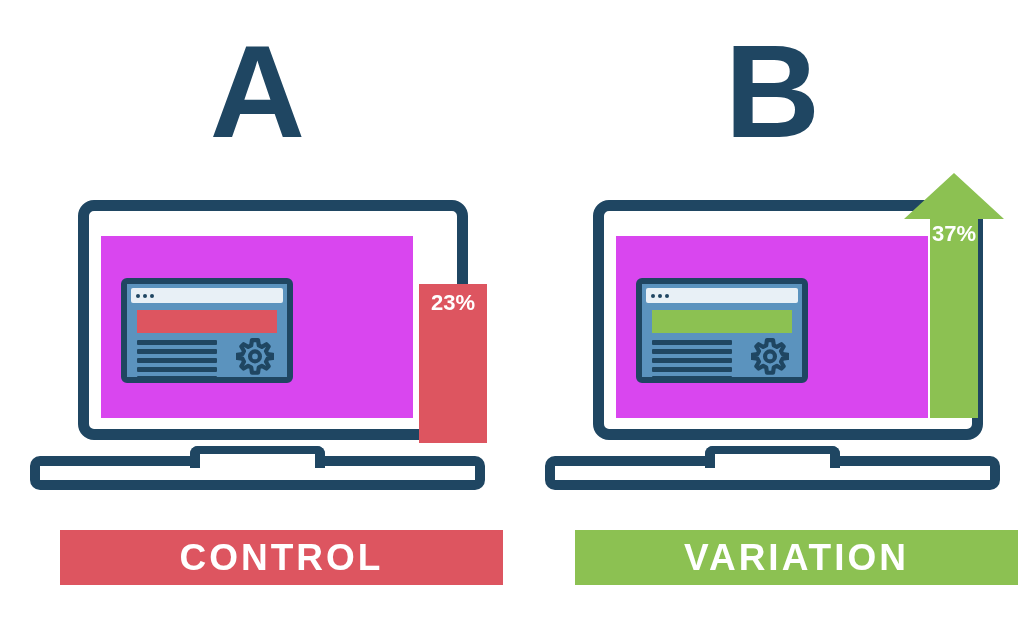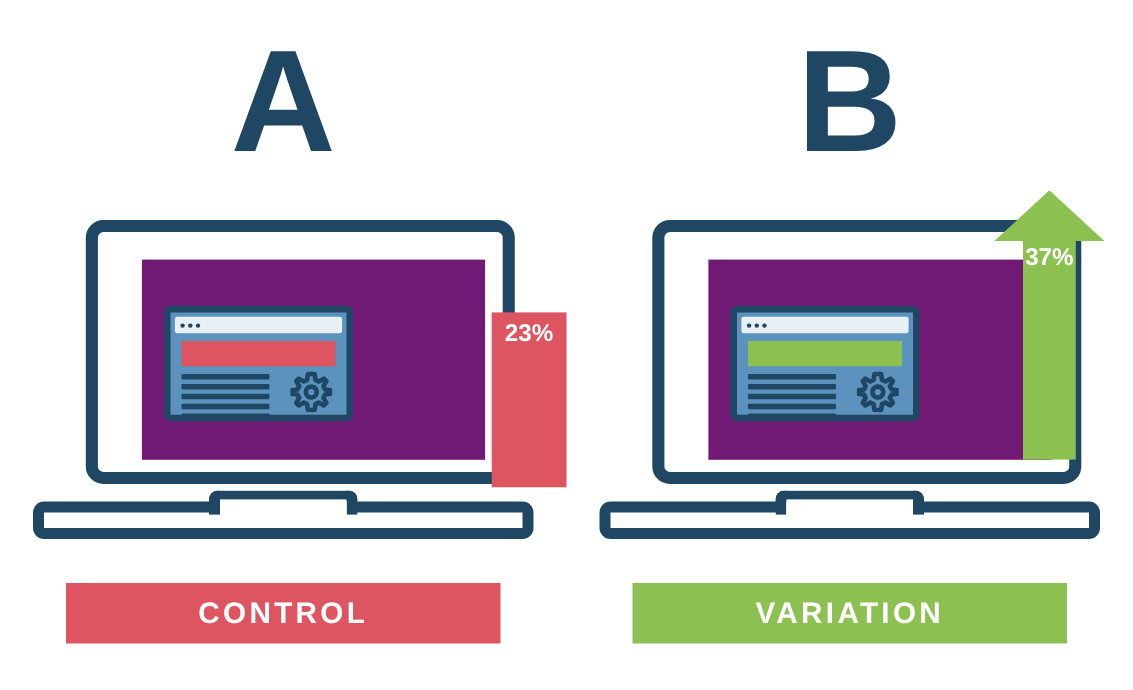--- a/index.html
+++ b/index.html
@@ -63,25 +63,25 @@
     width: 390px;
     height: 240px;
     box-sizing: border-box;
     border: 11px solid #1F4662;
     border-radius: 16px;
     background: #ffffff;
   }
 
   .screen {
     position: absolute;
-    left: 40px;
+    left: 12px;
     top: 25px;
     width: 312px;
     height: 182px;
-    background: #701a75;
+    background: #d946ef;
   }
 
   
   .base {
     position: absolute;
     left: 0px;
     top: 246px;
     width: 455px;
     height: 44px;
   }
@@ -219,27 +219,27 @@
     width: 100px;
     text-align: center;
     z-index: 7;
   }
 
   
   .badge {
     position: absolute;
     top: 530px;
     left: 60px;
-    width: 395px;
+    width: 443px;
     height: 55px;
     display: flex;
     align-items: center;
     justify-content: center;
     color: #ffffff;
-    font-size: 27px;
+    font-size: 37px;
     font-weight: bold;
     letter-spacing: 3px;
     font-family: "Liberation Sans", sans-serif;
   }
   .badge.red { background: #DD5560; }
   .badge.green { background: #8CC152; }
 </style>
 </head>
 <body>
 

